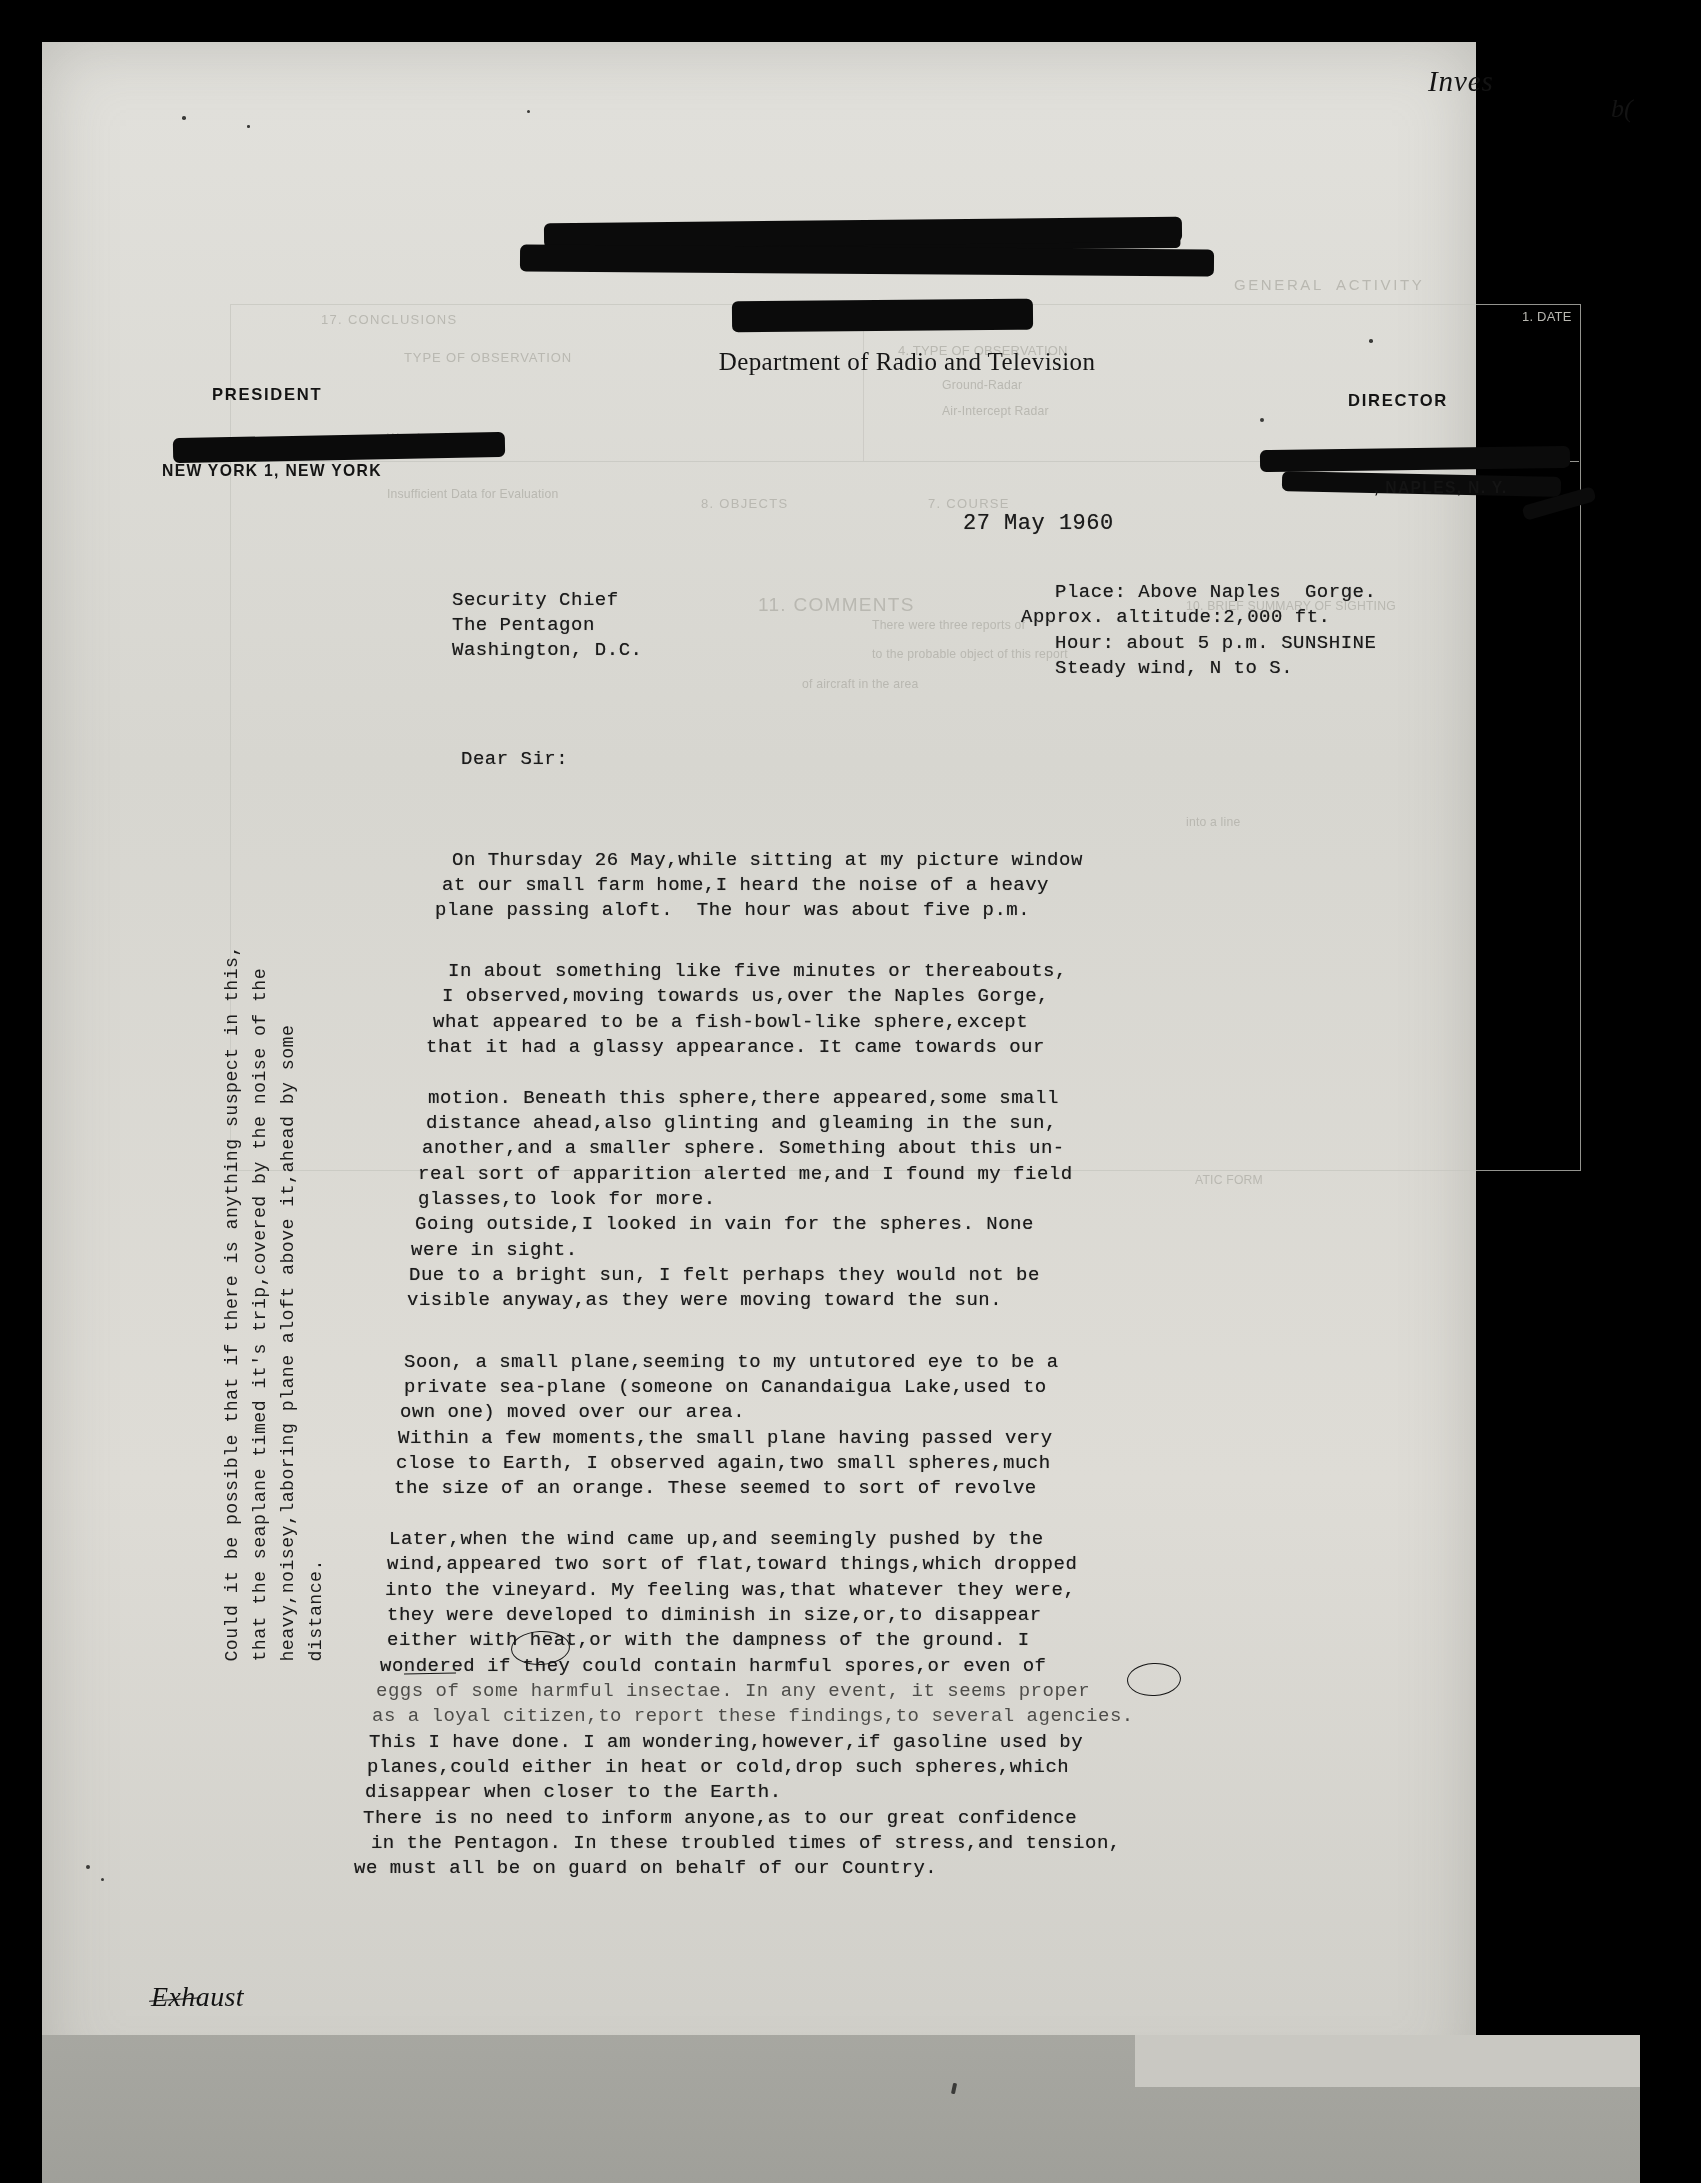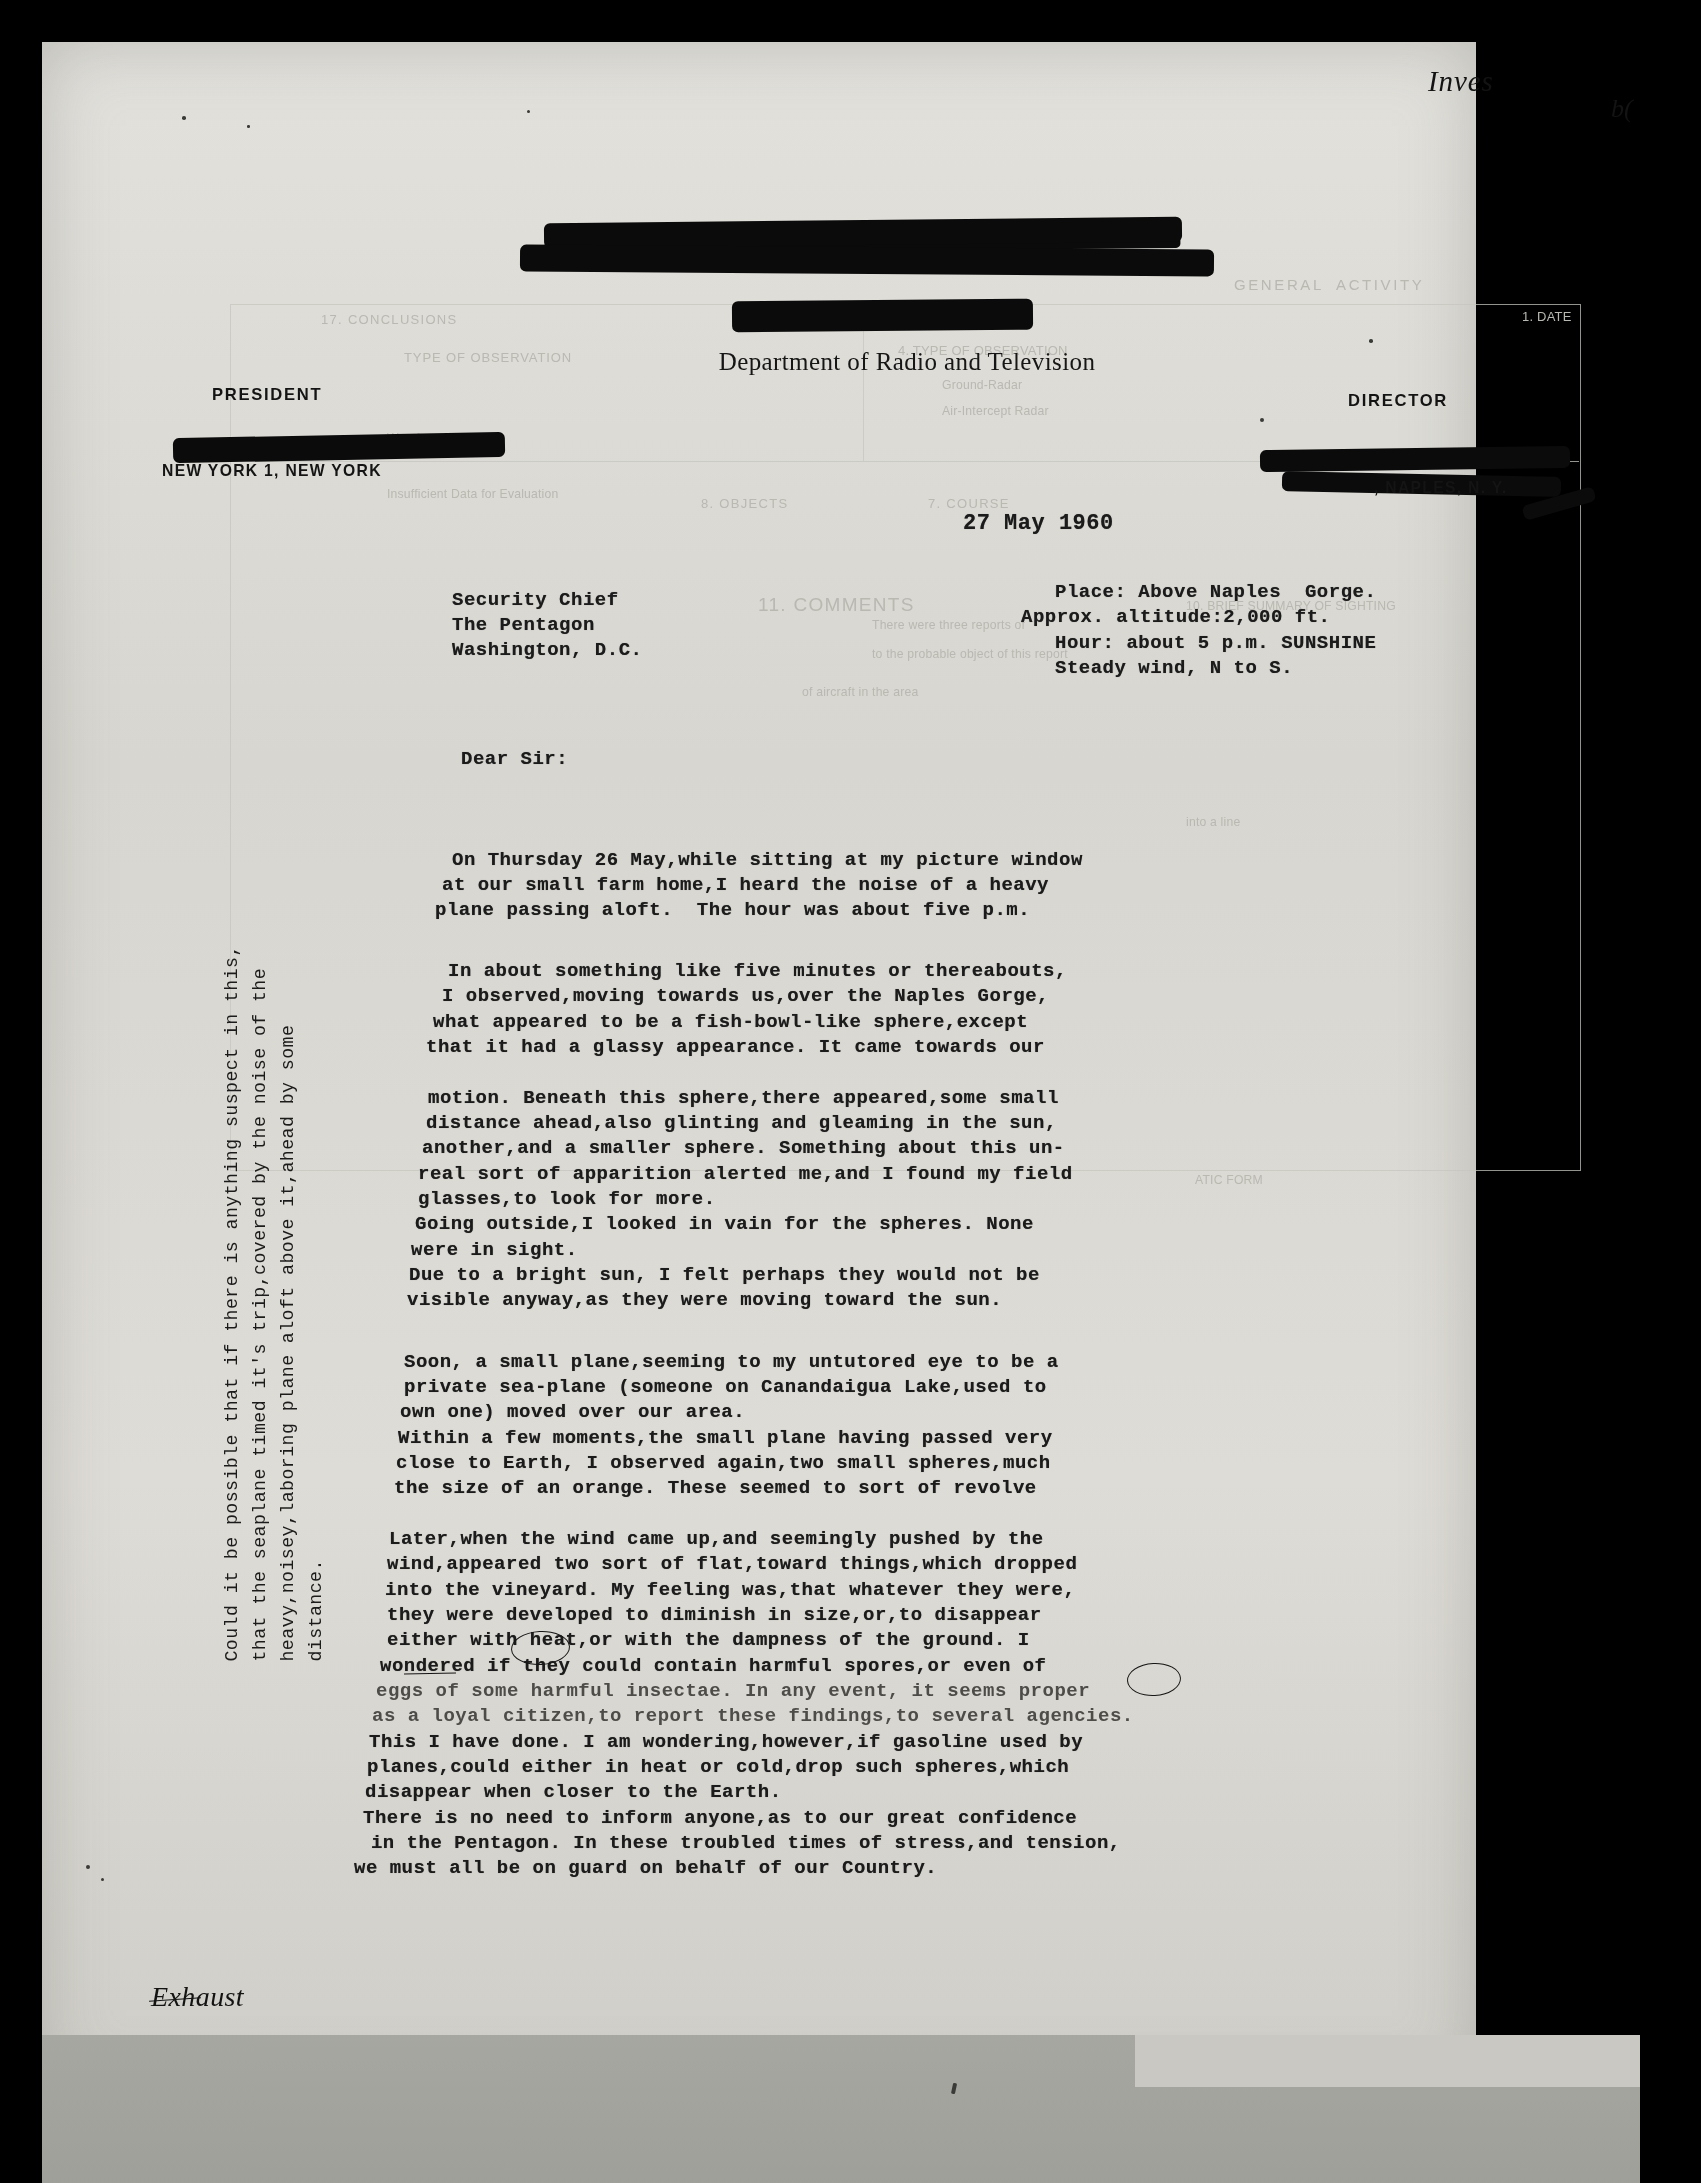--- a/index.html
+++ b/index.html
@@ -95,21 +95,20 @@
   
   .typed {
     position: absolute;
     color: #1b1b1b;
     font-family: "Liberation Mono", monospace;
     white-space: pre;
     font-size: 19px;
     line-height: 25px;
     letter-spacing: 0.5px;
     text-shadow: 0 0 0.7px rgba(0,0,0,0.55);
-    font-weight: bold;
   }
 
   
   #letterhead {
     position: absolute;
     left: 581px;
     top: 306px;
     width: 568px;
     text-align: center;
     font-family: "Liberation Serif", serif;
@@ -265,21 +264,21 @@
     <div class="ghost" style="left:856px; top:301px; font-size:13px;">4. TYPE OF OBSERVATION</div>
     <div class="ghost" style="left:900px; top:336px; font-size:12.2px;">Ground-Radar</div>
     <div class="ghost" style="left:900px; top:362px; font-size:12.2px;">Air-Intercept Radar</div>
     <div class="ghost" style="left:345px; top:389px; font-size:12.2px;">Was Astronomical</div>
     <div class="ghost" style="left:345px; top:445px; font-size:12.2px;">Insufficient Data for Evaluation</div>
     <div class="ghost" style="left:659px; top:454px; font-size:13px; letter-spacing:1.3px;">8. OBJECTS</div>
     <div class="ghost" style="left:886px; top:454px; font-size:13px; letter-spacing:1.3px;">7. COURSE</div>
     <div class="ghost" style="left:716px; top:552px; font-size:19px; letter-spacing:1.3px;">11. COMMENTS</div>
     <div class="ghost" style="left:830px; top:576px; font-size:12.2px;">There were three reports of</div>
     <div class="ghost" style="left:830px; top:605px; font-size:12.2px;">to the probable object of this report</div>
-    <div class="ghost" style="left:760px; top:635px; font-size:12.2px;margin-top:8px;">of aircraft in the area</div>
+    <div class="ghost" style="left:760px; top:635px; font-size:12.2px;">of aircraft in the area</div>
     <div class="ghost" style="left:1144px; top:557px; font-size:12.2px;">10. BRIEF SUMMARY OF SIGHTING</div>
     <div class="ghost" style="left:1144px; top:773px; font-size:12.2px;">into a line</div>
     <div class="ghost" style="left:1153px; top:1131px; font-size:12.2px;">ATIC FORM</div>
 
     <div class="redact r1"></div>
     <div class="redact r2"></div>
     <div class="redact r3"></div>
     <div class="redact r4"></div>
     <div class="redact r5"></div>
     <div class="redact r6"></div>

